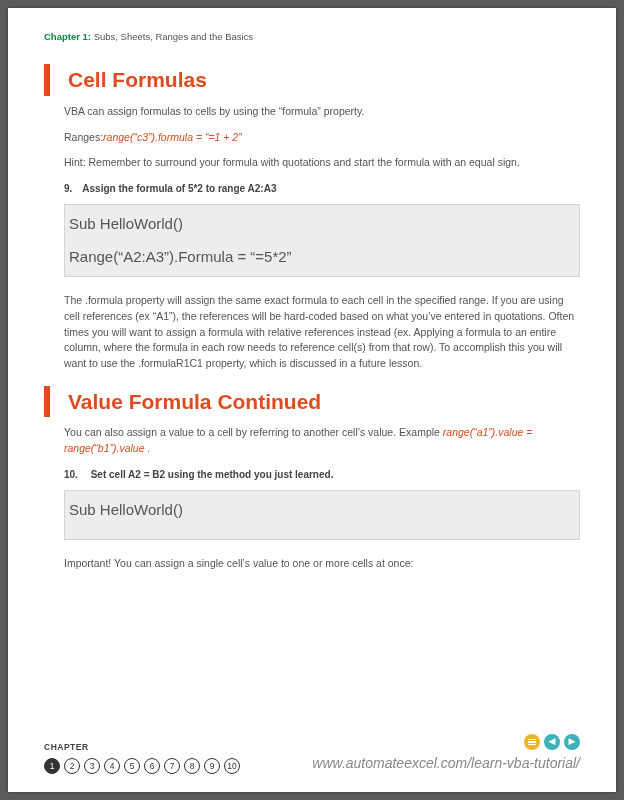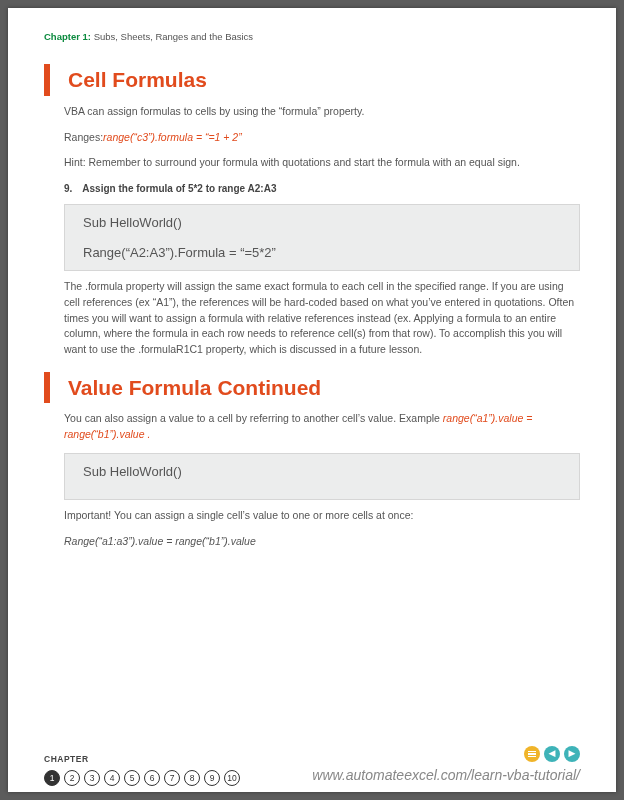--- a/index.html
+++ b/index.html
@@ -36,30 +36,30 @@
     font-size: 21px;
     margin-bottom: 8px;
   }
   .body-block { padding-left: 20px; }
   .body-block p { margin-bottom: 10px; font-size: 10.5px; color:#555; }
   .code-inline { color: #e14b1d; font-style: italic; }
   .subhead { font-weight: bold; font-size: 10px; margin: 10px 0 8px 0; color:#444;}
   .codebox {
     background: #eceded;
     border: 1px solid #d6d6d6;
-    padding: 8px 18px;
-    font-size: 13px;
+    padding: 8px 4px;
+    font-size: 15px;
     color: #555;
-    margin-bottom: 8px;
+    margin-bottom: 16px;
   }
   .codebox .line1 { margin-bottom: 10px; }
   .red-line { color: #e14b1d; font-style: italic; font-size: 10.5px; margin-bottom: 10px; }
   .footer {
     position: absolute;
-    left: 36px; right: 36px; bottom: 6px;
+    left: 36px; right: 36px; bottom: 18px;
   }
   .footer .ch-word { font-size: 8.5px; font-weight: bold; letter-spacing: 0.5px; color:#444; margin-bottom:4px;}
   .dots { display: flex; gap: 4px; align-items: center; }
   .dot {
     width: 16px; height: 16px; border-radius: 50%;
     border: 1px solid #333;
     display: flex; align-items: center; justify-content: center;
     font-size: 8.5px; color:#333; background:#fff;
   }
   .dot.active { background:#333; color:#fff; }
@@ -105,25 +105,25 @@
     <p>The .formula property will assign the same exact formula to each cell in the specified range. If you are using cell references (ex “A1”), the references will be hard-coded based on what you’ve entered in quotations. Often times you will want to assign a formula with relative references instead (ex. Applying a formula to an entire column, where the formula in each row needs to reference cell(s) from that row). To accomplish this you will want to use the .formulaR1C1 property, which is discussed in a future lesson.</p>
   </div>
 
   <div class="section" style="margin-top:14px;">
     <h1>Value Formula Continued</h1>
   </div>
   <div class="body-block">
     <p>
       <span>You can also assign a value to a cell by referring to another cell’s value. Example </span><span class="code-inline">range(“a1”).value = range(“b1”).value .</span>
     </p>
+    <div class="subhead">10.  Set cell A2 = B2 using the method you just learned.</div>
     <div class="codebox">
       <div class="line1">Sub HelloWorld()</div>
     </div>
     <p>Important! You can assign a single cell’s value to one or more cells at once:</p>
-    <p class="red-line">Range(“a1:a3”).value = range(“b1”).value</p>
   </div>
 
   <div class="footer">
     <div class="ch-word">CHAPTER</div>
     <div class="dots">
       <div class="dot active">1</div>
       <div class="dot">2</div>
       <div class="dot">3</div>
       <div class="dot">4</div>
       <div class="dot">5</div>

